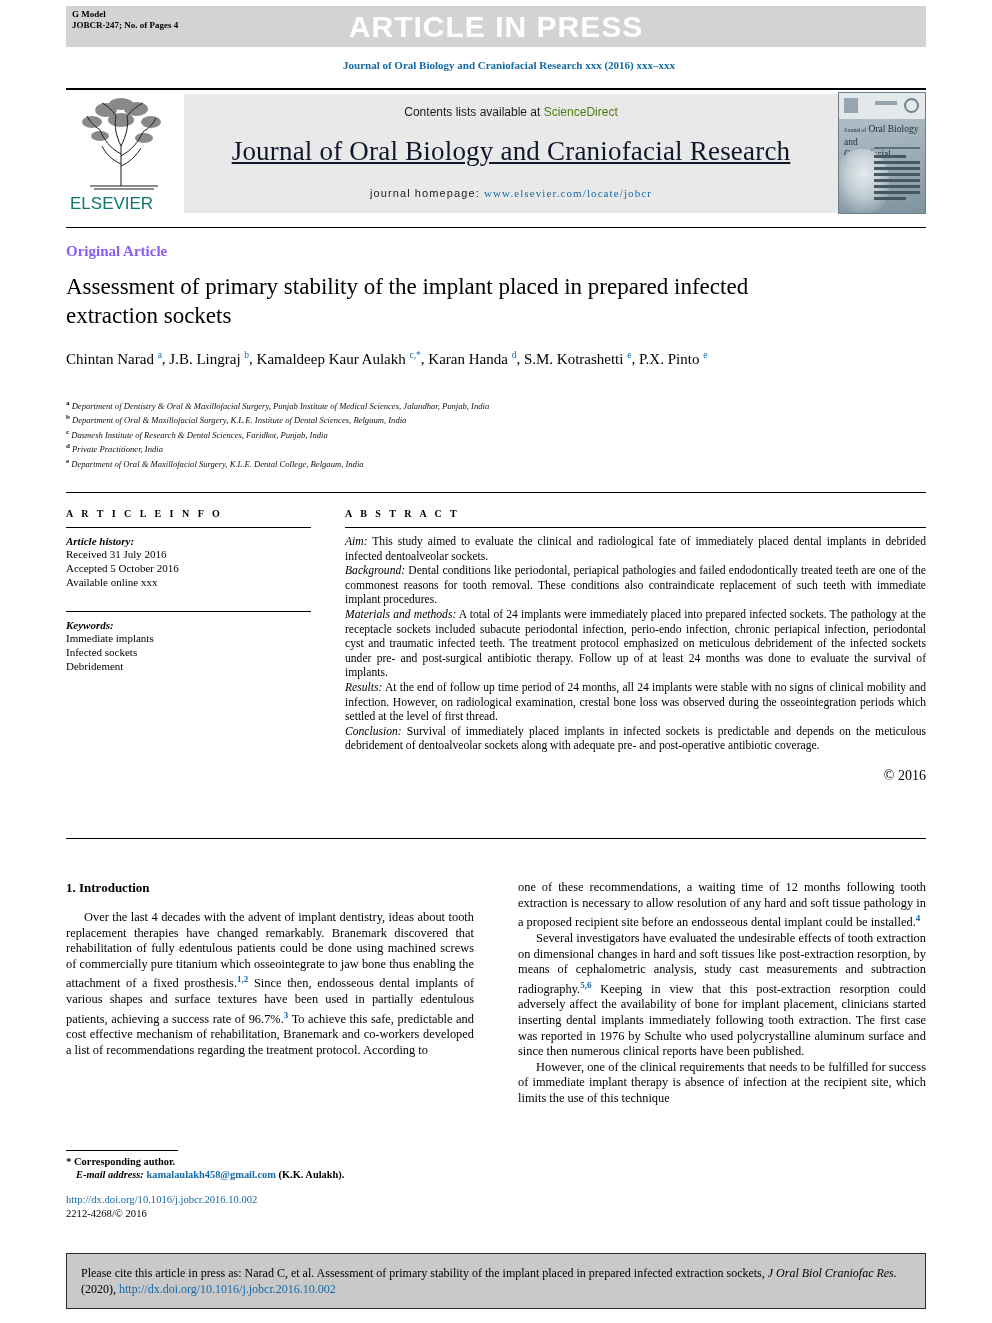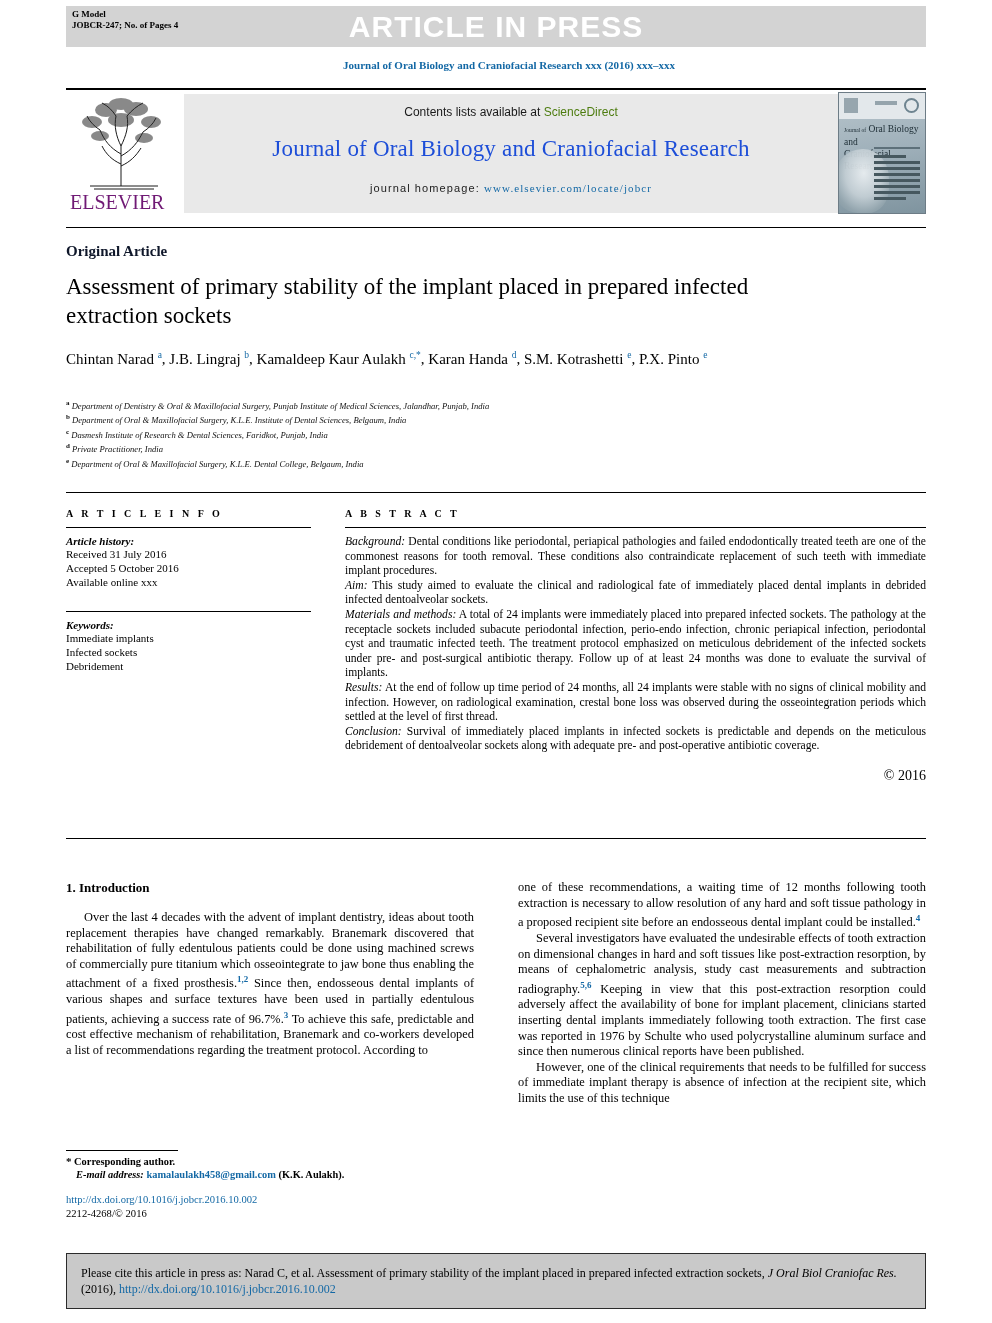--- a/index.html
+++ b/index.html
@@ -65,46 +65,47 @@
   }
   .masthead-logo {
     position: absolute;
     left: 0; top: 4px;
     width: 112px; height: 120px;
   }
   .tree-svg { display: block; }
   .elsevier-word {
     position: absolute;
     left: 4px; bottom: 0px;
-    font-family: Liberation Serif, serif;
-    font-size: 20px;
+    font-family: Liberation Sans, sans-serif;
+    font-size: 17px;
     letter-spacing: 0px;
-    color: #701a75;
+    color: #0f766e;
     font-weight: normal;
   }
   .masthead-center {
     position: absolute;
     left: 118px; top: 4px;
     width: 654px; height: 119px;
     background: #e9e9e9;
     text-align: center;
   }
   .contents-line {
     margin-top: 11px;
     font-family: "Liberation Sans", sans-serif;
     font-size: 12px;
     color: #1a1a1a;
   }
   .contents-line .sd { color: #4d7c0f; }
   .journal-name {
     margin-top: 17px;
     font-family: "Liberation Serif", serif;
-    font-size: 23px;
-    color: #1d4ed8;
+    font-size: 27px;
+    color: #0f172a;
     letter-spacing: 0.2px;
+    text-decoration: underline;
   }
   .homepage-line {
     margin-top: 20px;
     font-family: "Liberation Sans", sans-serif;
     font-size: 11px;
     letter-spacing: 1.1px;
     color: #222;
   }
   .homepage-line .url { color: #1368a5; font-family: Liberation Serif, serif; }
 
@@ -138,21 +139,21 @@
   .cover-capline { position:absolute; right:5px; top:54px; width:46px; height:2px; background:#5d707a; }
 
   
   .rule-thin {
     position: absolute; left: 66px; width: 860px;
     height: 0; border-top: 1px solid #000;
   }
   .article-type {
     position: absolute; left: 66px; top: 243px;
     font-family: "Liberation Serif", serif;
-    font-size: 15px; font-weight: bold; color: #0f172a;
+    font-size: 15px; font-weight: bold; color: #8b5cf6;
   }
   .title {
     position: absolute; left: 66px; top: 272px; width: 760px;
     font-family: "Liberation Serif", serif;
     font-size: 23px; line-height: 29px; color: #000;
   }
   .authors {
     position: absolute; left: 66px; top: 344px; width: 850px;
     font-family: "Liberation Serif", serif;
     font-size: 15px; line-height: 22px; color: #000;
@@ -374,22 +375,22 @@
       <div class="info-line">Immediate implants</div>
       <div class="info-line">Infected sockets</div>
       <div class="info-line">Debridement</div>
     </div>
   </div>
 
   <div class="abstract-col">
     <div class="sechead">A B S T R A C T</div>
     <div class="hr-sm"></div>
     <div class="abs-body">
+        <p><i>Aim:</i> This study aimed to evaluate the clinical and radiological fate of immediately placed dental implants in debrided infected dentoalveolar sockets.</p>
         <p><i>Background:</i> Dental conditions like periodontal, periapical pathologies and failed endodontically treated teeth are one of the commonest reasons for tooth removal. These conditions also contraindicate replacement of such teeth with immediate implant procedures.</p>
-        <p><i>Aim:</i> This study aimed to evaluate the clinical and radiological fate of immediately placed dental implants in debrided infected dentoalveolar sockets.</p>
         <p><i>Materials and methods:</i> A total of 24 implants were immediately placed into prepared infected sockets. The pathology at the receptacle sockets included subacute periodontal infection, perio-endo infection, chronic periapical infection, periodontal cyst and traumatic infected teeth. The treatment protocol emphasized on meticulous debridement of the infected sockets under pre- and post-surgical antibiotic therapy. Follow up of at least 24 months was done to evaluate the survival of implants.</p>
         <p><i>Results:</i> At the end of follow up time period of 24 months, all 24 implants were stable with no signs of clinical mobility and infection. However, on radiological examination, crestal bone loss was observed during the osseointegration periods which settled at the level of first thread.</p>
         <p><i>Conclusion:</i> Survival of immediately placed implants in infected sockets is predictable and depends on the meticulous debridement of dentoalveolar sockets along with adequate pre- and post-operative antibiotic coverage.</p>
       </div>
     <div class="copyline">© 2016</div>
   </div>
 
   <div class="block-rule-bottom"></div>
 
   <div class="col-left">
@@ -420,17 +421,17 @@
     </div>
   </div>
 
   <div class="doi-block">
     <div class="doi">http://dx.doi.org/10.1016/j.jobcr.2016.10.002</div>
     <div>2212-4268/© 2016</div>
   </div>
 
   <div class="citebox">
     <div class="citebox-inner">
-      <span>Please cite this article in press as: Narad C, et al. Assessment of primary stability of the implant placed in prepared infected extraction sockets, </span><i>J Oral Biol Craniofac Res.</i><span> (2016), </span><span class="linkblue">http://dx.doi.org/10.1016/j.jobcr.2016.10.002</span>
+      <span>Please cite this article in press as: Narad C, et al. Assessment of primary stability of the implant placed in prepared infected extraction sockets, </span><i>J Oral Biol Craniofac Res.</i><span> (2020), </span><span class="linkblue">http://dx.doi.org/10.1016/j.jobcr.2016.10.002</span>
     </div>
   </div>
 
 </div>
 
 </body></html>

